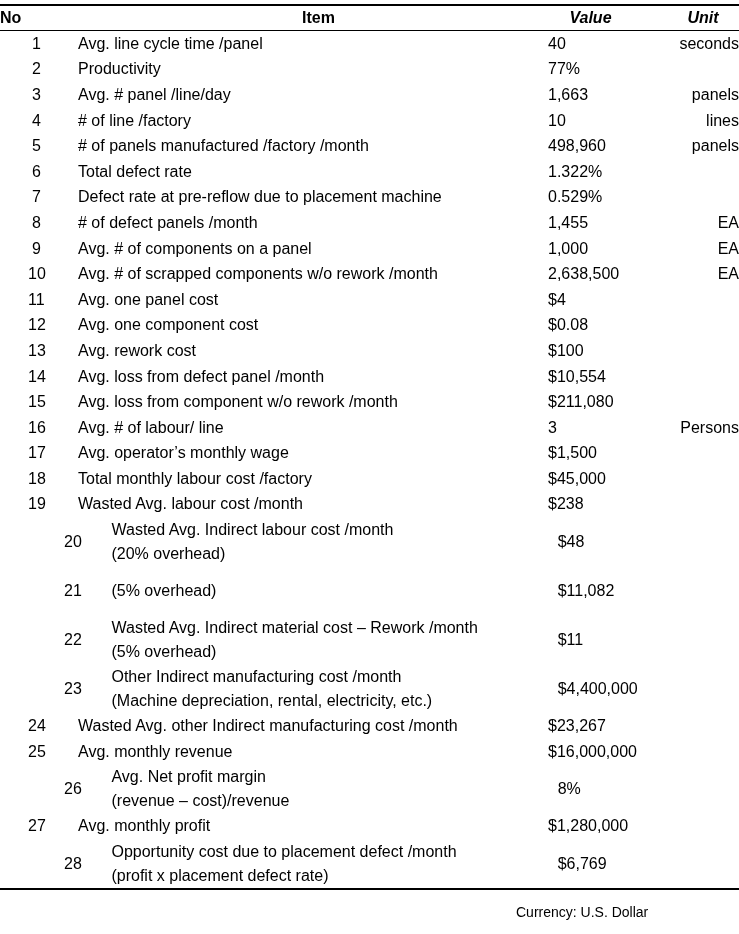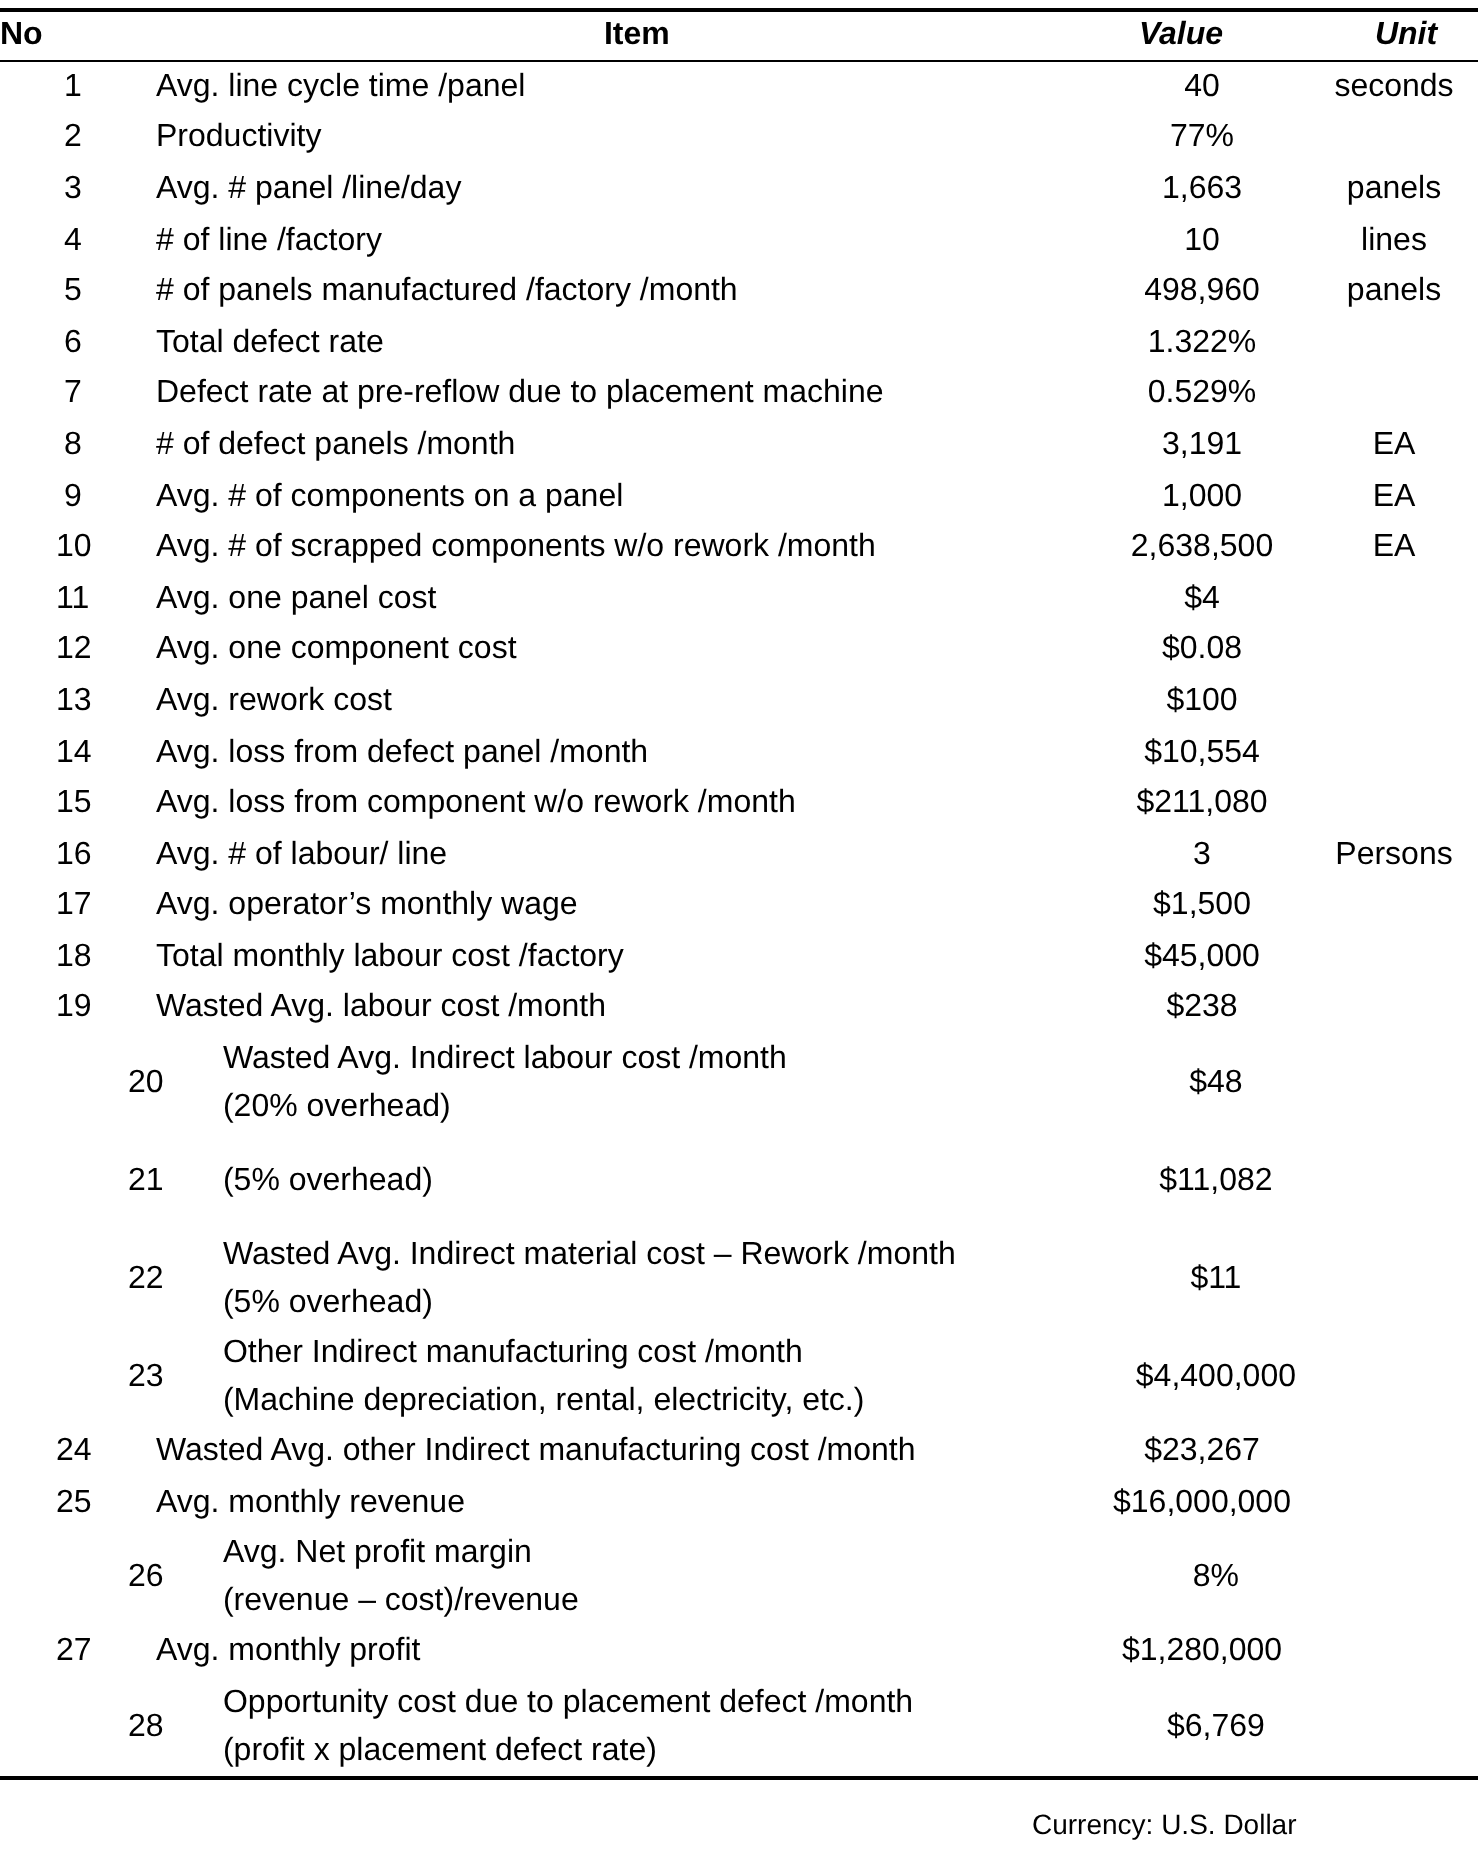--- a/index.html
+++ b/index.html
@@ -17,22 +17,22 @@
       display: flex; height: 24px; align-items: center;
       border-bottom: 1px solid #000;
       font-weight: bold; font-size: 16px;
     }
     .row { display: flex; align-items: center; }
     .row.single { height: 25.6px; }
     .row.double { height: 49px; margin-left: 36px; }
     .c-no { width: 78px; text-align: center; padding-right: 0; box-sizing: border-box; }
     .row .c-no { width: 78px; text-align: left; padding-left: 28px; box-sizing: border-box; }
     .c-item { width: 470px; line-height: 24px; }
-    .c-value { width: 106px; text-align: center; white-space: nowrap; }
-    .c-unit { width: 85px; text-align: center; white-space: nowrap; padding-left: 1px; box-sizing: border-box; }
+    .c-value { width: 106px; text-align: left; white-space: nowrap; }
+    .c-unit { width: 85px; text-align: right; white-space: nowrap; padding-left: 1px; box-sizing: border-box; }
     .hdr .c-no { text-align: left; width: 78px; box-sizing: border-box; }
     .hdr .c-item { text-align: center; width: 490px; }
     .hdr .c-value { width: 62px; text-align: center; font-style: italic; }
     .hdr .c-unit { width: 119px; text-align: center; padding-left: 46px; font-style: italic; }
     .item-line { display: block; }
     .footnote {
       position: absolute; left: 516px; top: 904px;
       font-size: 14px; white-space: nowrap;
     }
   </style>
@@ -101,21 +101,21 @@
           <span class="item-line">Defect rate at pre-reflow due to placement machine</span>
         </div>
         <div class="c-value">0.529%</div>
         <div class="c-unit"></div>
       </div>
       <div class="row single">
         <div class="c-no" style="padding-left: 32px;">8</div>
         <div class="c-item">
           <span class="item-line"># of defect panels /month</span>
         </div>
-        <div class="c-value">3,191</div>
+        <div class="c-value">1,455</div>
         <div class="c-unit">EA</div>
       </div>
       <div class="row single">
         <div class="c-no" style="padding-left: 32px;">9</div>
         <div class="c-item">
           <span class="item-line">Avg. # of components on a panel</span>
         </div>
         <div class="c-value">1,000</div>
         <div class="c-unit">EA</div>
       </div>

